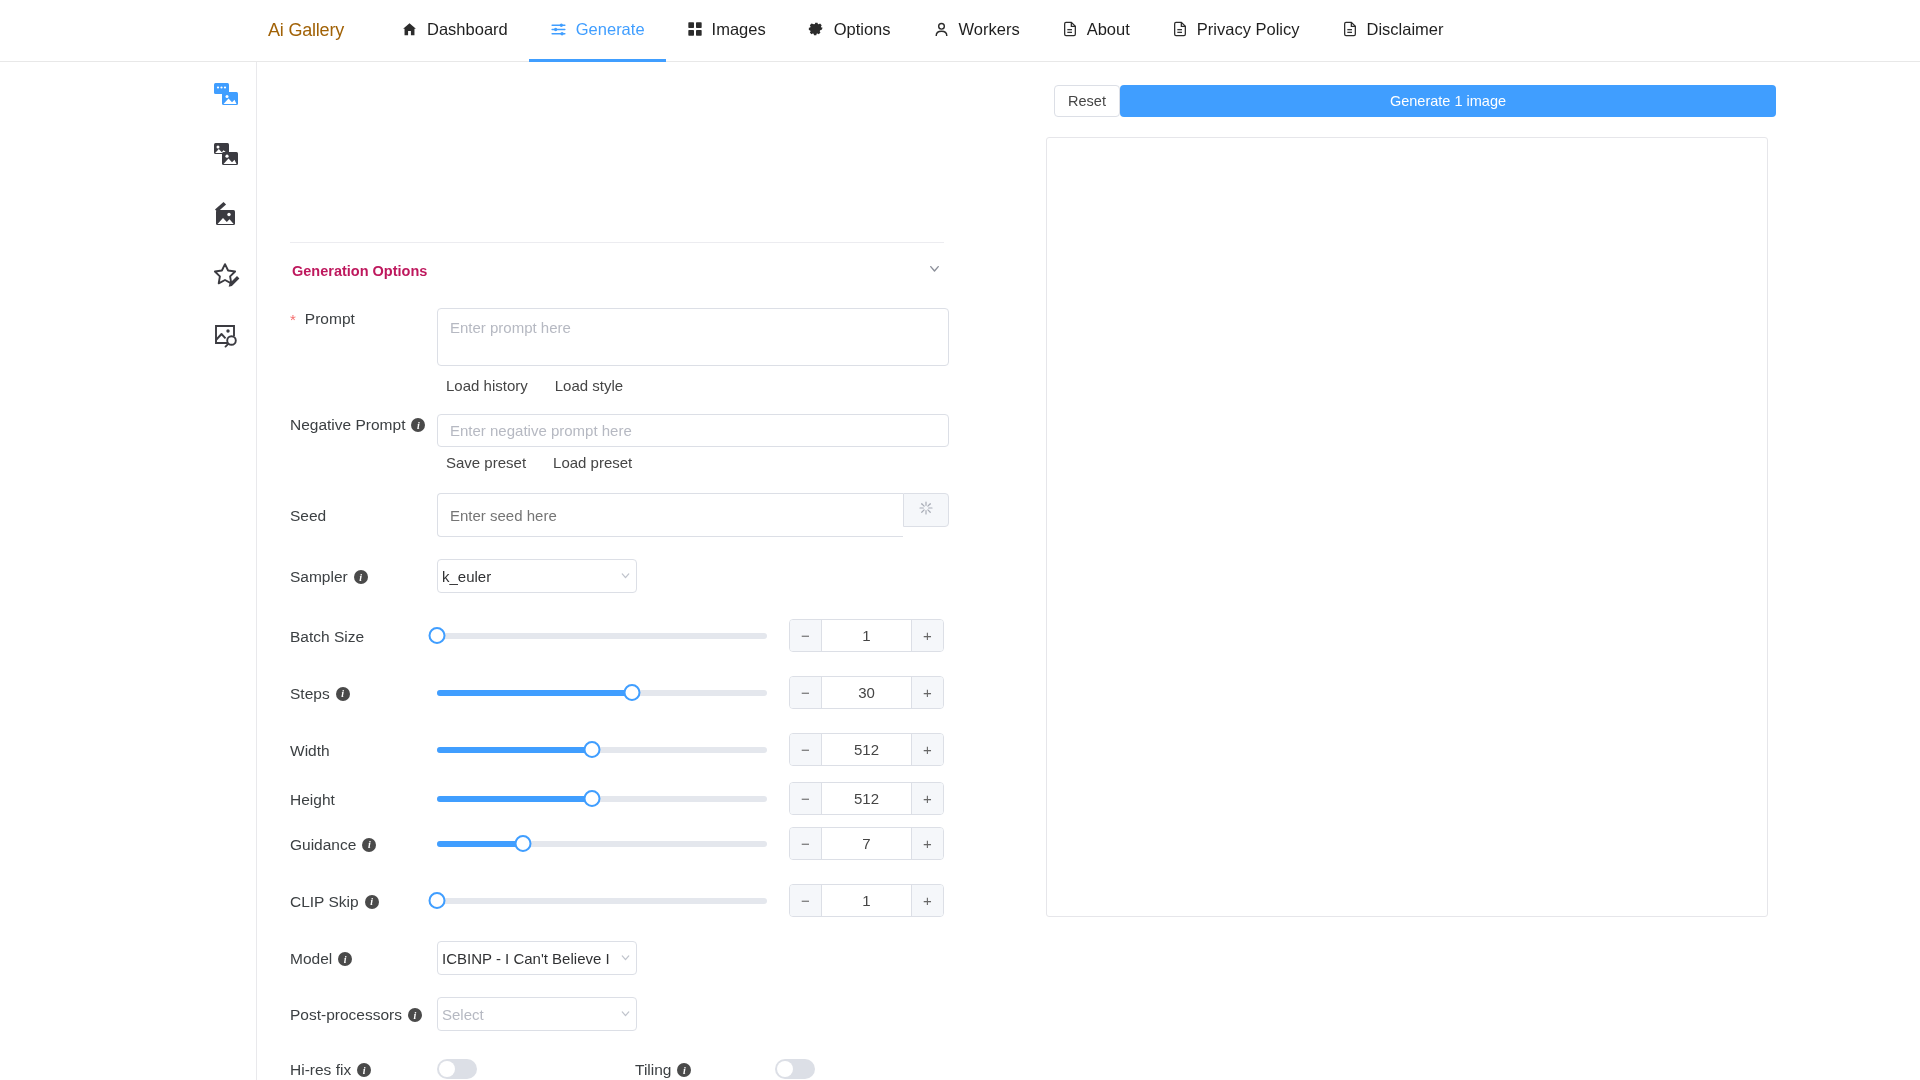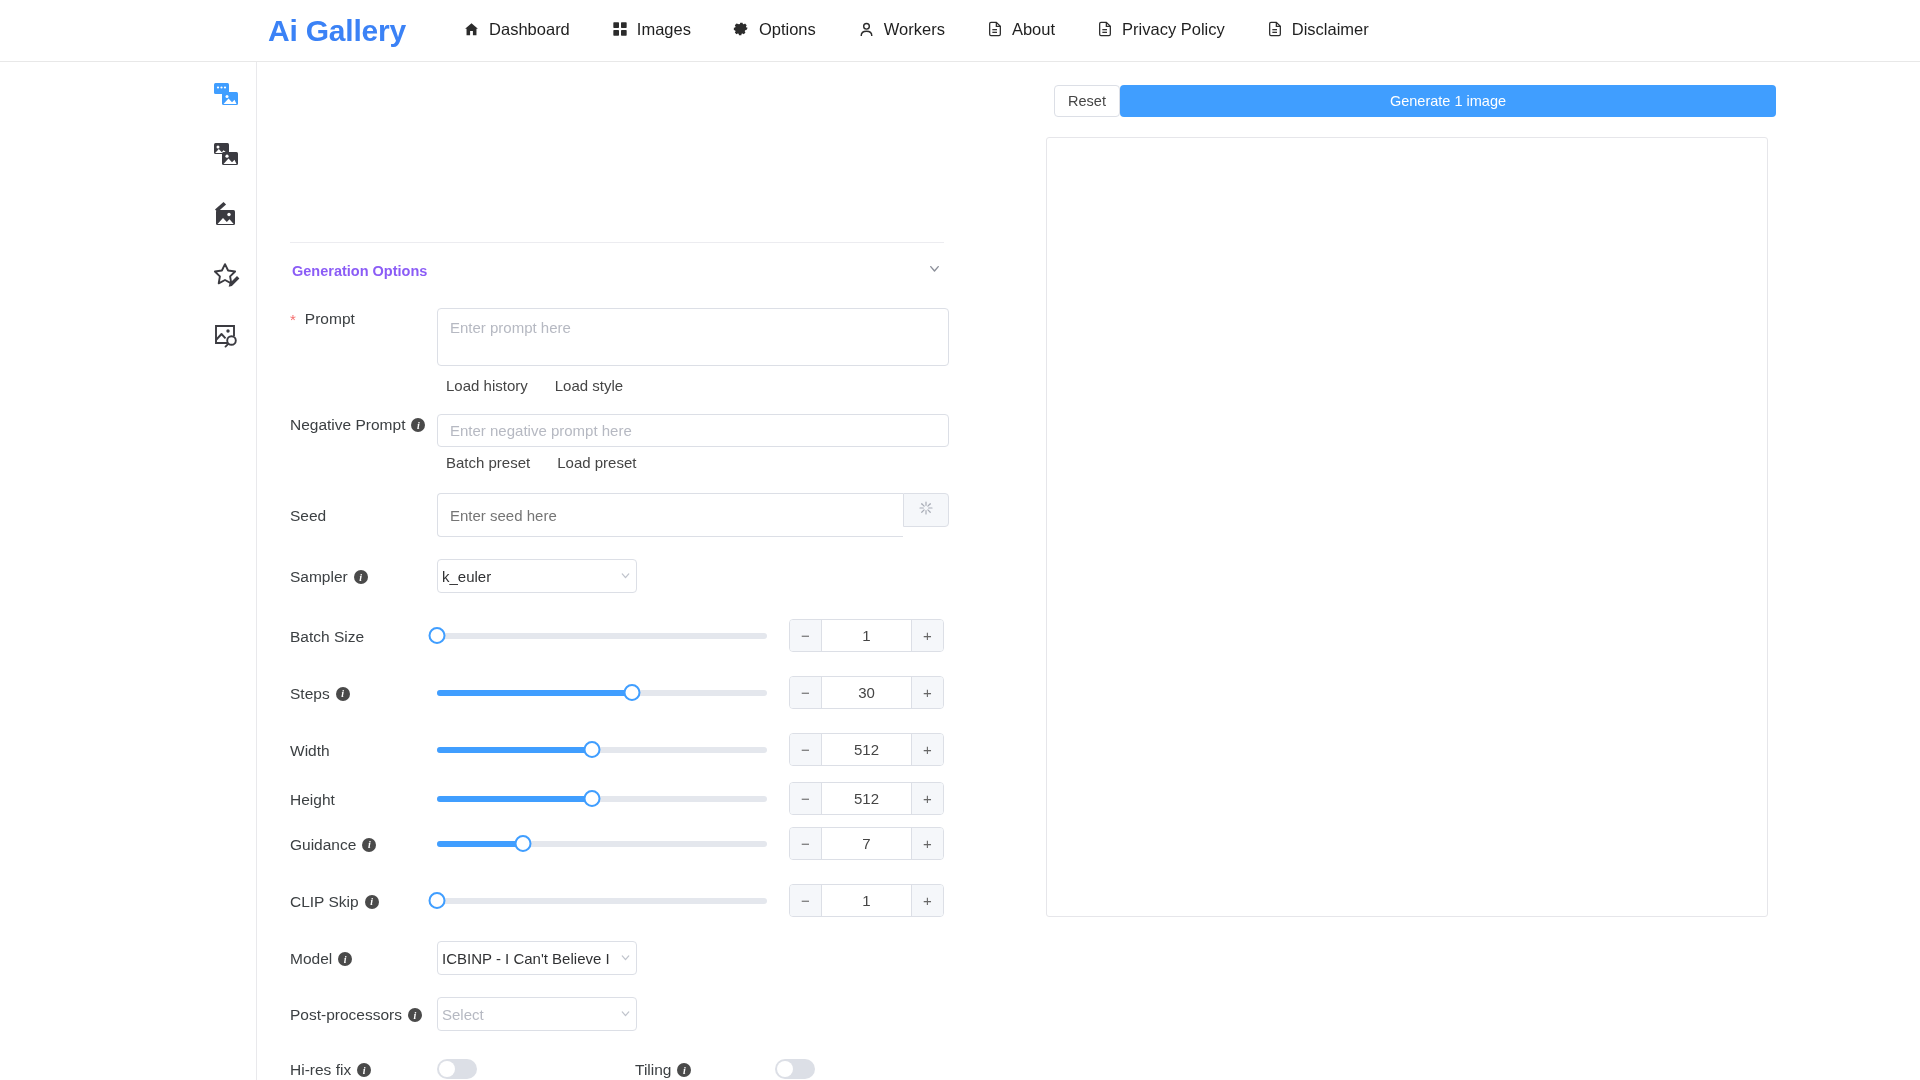--- a/index.html
+++ b/index.html
@@ -15,23 +15,23 @@
   
   .topnav {
     height: 62px;
     border-bottom: 1px solid #e8e8e8;
     display: flex;
     align-items: center;
     background: #fff;
     position: relative;
   }
   .brand {
-    font-size: 30px;
-    font-weight: bold;
-    color: #3b82f6;
+    font-size: 18px;
+    font-weight: normal;
+    color: #a16207;
     margin-left: 268px;
     letter-spacing: -0.2px;
     white-space: nowrap;
   }
   .navitems {
     display: flex;
     align-items: stretch;
     height: 62px;
     margin-left: 36px;
   }
@@ -84,21 +84,21 @@
     margin-left: 33px;
   }
   .topgap { height: 180px; }
   .sectionhead {
     border-top: 1px solid #ececf0;
     display: flex; align-items: center; justify-content: space-between;
     padding: 18px 2px 10px 2px;
     width: 654px;
     cursor: pointer;
   }
-  .sectionhead .title { font-size: 14.5px; font-weight: bold; color: #8b5cf6; }
+  .sectionhead .title { font-size: 14.5px; font-weight: bold; color: #be185d; }
 
   .row {
     display: flex;
     align-items: center;
     min-height: 30px;
     margin-bottom: 20px;
   }
   .row.tall { align-items: flex-start; }
   .lbl {
     width: 147px;
@@ -266,20 +266,33 @@
 
     <div class="navitem">
       <span>
         <svg width="17" height="17" viewBox="0 0 24 24" fill="#2c2c2c">
             <path d="M12 3 3 11h2v9h5v-6h4v6h5v-9h2z"></path>
           </svg>
       </span>
       <span>Dashboard</span>
     </div>
 
+    <div class="navitem active">
+      <span>
+        <svg width="17" height="17" viewBox="0 0 24 24" fill="none" stroke="#409eff" stroke-width="2" stroke-linecap="round">
+          <line x1="3" y1="6" x2="21" y2="6"></line>
+            <line x1="3" y1="12" x2="21" y2="12"></line>
+            <line x1="3" y1="18" x2="21" y2="18"></line>
+          <circle cx="16" cy="6" r="2.3" fill="#409eff" stroke="none"></circle>
+          <circle cx="8" cy="12" r="2.3" fill="#409eff" stroke="none"></circle>
+          <circle cx="17" cy="18" r="2.3" fill="#409eff" stroke="none"></circle>
+        </svg>
+      </span>
+      <span>Generate</span>
+    </div>
 
     <div class="navitem">
       <span>
         <svg width="16" height="16" viewBox="0 0 24 24" fill="#2c2c2c">
           <rect x="2" y="2" width="8.5" height="8.5" rx="1"></rect>
             <rect x="13.5" y="2" width="8.5" height="8.5" rx="1"></rect>
           <rect x="2" y="13.5" width="8.5" height="8.5" rx="1"></rect>
             <rect x="13.5" y="13.5" width="8.5" height="8.5" rx="1"></rect>
         </svg>
       </span>
@@ -432,21 +445,21 @@
       </div>
 
       <div class="row tall" style="margin-top:20px;">
         <div class="lbl">
           <span>Negative Prompt</span>
           <span class="info">i</span>
         </div>
         <div class="fieldwrap">
           <input class="inp" type="text" placeholder="Enter negative prompt here" style="">
           <div class="linkrow">
-            <span>Batch preset</span>
+            <span>Save preset</span>
             <span>Load preset</span>
           </div>
         </div>
       </div>
 
       <div class="row" style="margin-top:22px;">
         <div class="lbl">
           <span>Seed</span>
         </div>
         <div class="fieldwrap">

